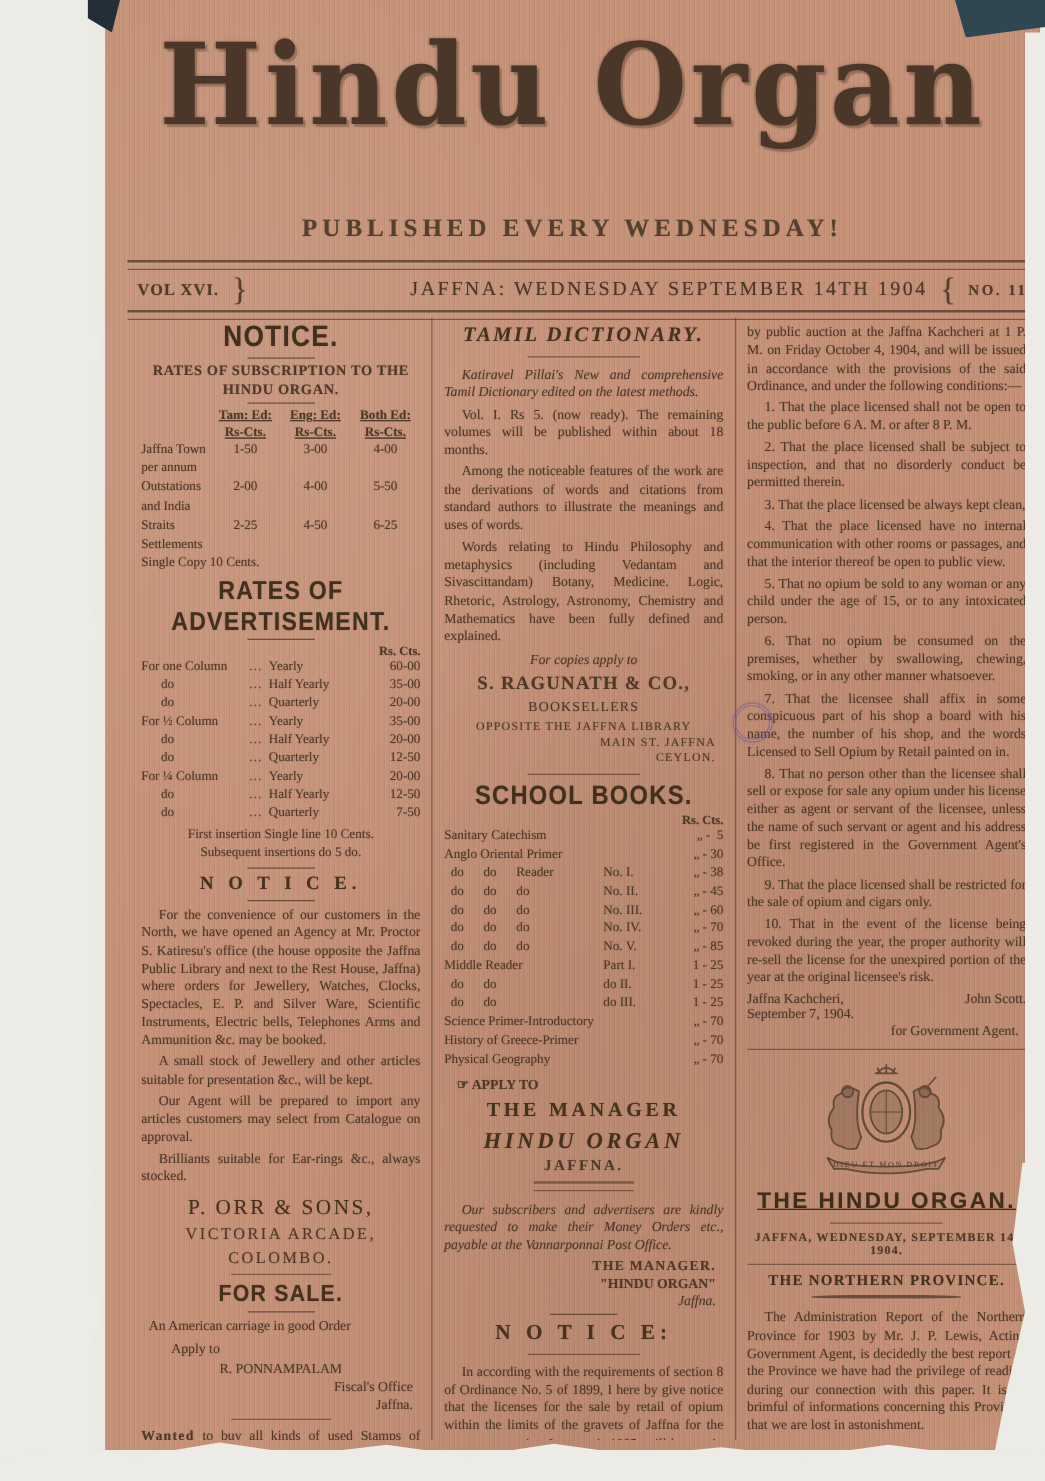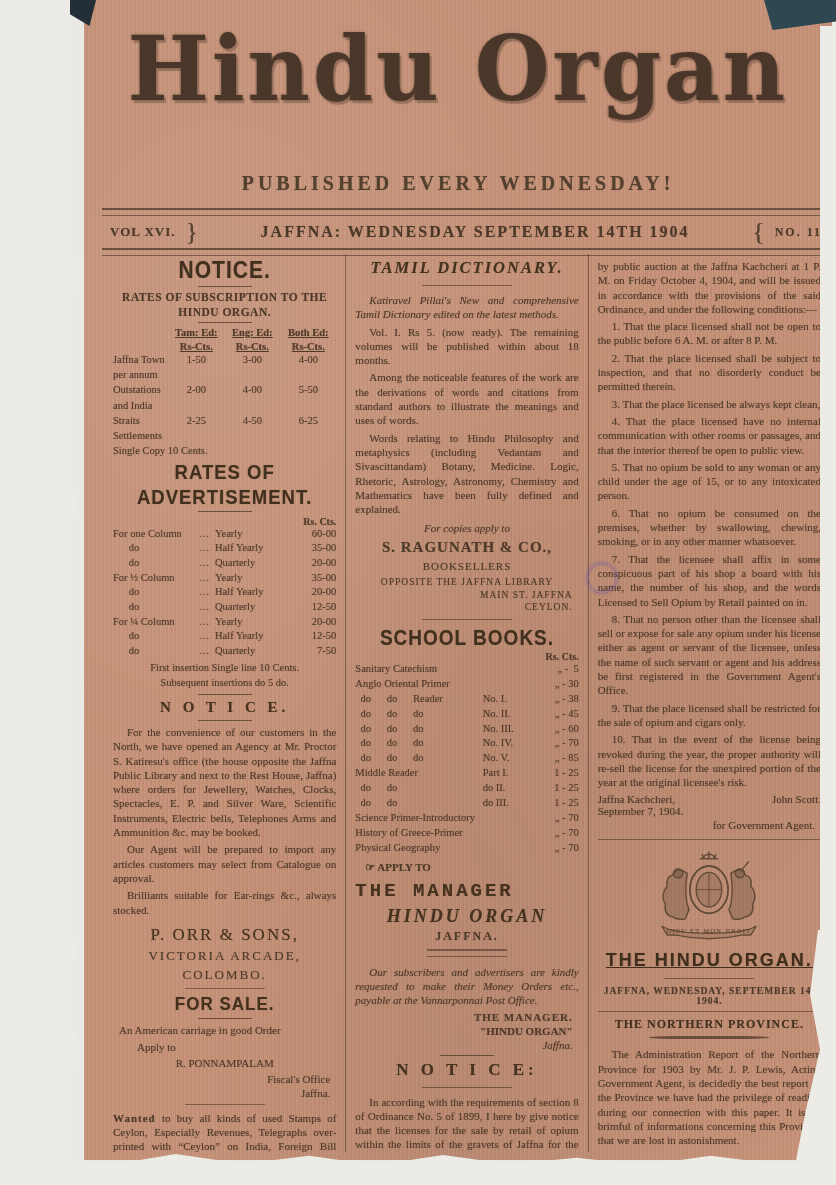--- a/index.html
+++ b/index.html
@@ -22,21 +22,21 @@
     text-shadow:2px 2px 1px rgba(74,55,42,.35),-1px 0 1px rgba(74,55,42,.3),0 0 3px rgba(74,55,42,.25);}
   #mast-tagline{position:absolute;top:148px;left:0;width:100%;text-align:center;
     font-family:"Liberation Sans",sans-serif;font-weight:bold;font-size:14px;letter-spacing:1px;color:#513c2c;}
   #mast-sched{position:absolute;top:172px;left:0;width:100%;text-align:center;
     font-size:20px;font-weight:bold;letter-spacing:4px;color:#53402f;}
   #dateline{position:absolute;top:208px;left:18px;right:6px;height:44px;}
   .dblrule{height:5px;border-top:2px solid rgba(70,50,35,.7);border-bottom:1px solid rgba(70,50,35,.6);}
   #dateline .mid{display:flex;align-items:center;height:32px;}
   .vol{font-weight:bold;font-size:13px;letter-spacing:1px;margin-left:8px;}
   .brace{font-size:26px;font-weight:normal;color:#53402f;margin:0 10px;}
-  .dl-center{flex:1;text-align:center;font-size:16px;font-weight:bold;letter-spacing:2px;color:#4c3828;}
+  .dl-center{flex:1;text-align:right;font-size:16px;font-weight:normal;letter-spacing:2px;color:#4c3828;}
   .issue{font-weight:bold;font-size:12px;letter-spacing:2px;margin-right:4px;}
   
   #cols{position:absolute;top:254px;left:20px;right:2px;height:898px;display:flex;overflow:hidden;}
   .col{flex:1;padding:2px 9px 0 9px;overflow:hidden;}
   .col + .col{border-left:1px solid rgba(70,50,35,.55);}
   .h-big{font-family:"Liberation Sans",sans-serif;font-weight:bold;text-align:center;
     color:#42301f;letter-spacing:1px;transform:scaleY(1.12);}
   .h-notice{font-size:21px;margin:2px 0 0;}
   .h-rates{font-size:18.5px;margin:4px 0 0;}
   .h-school{font-size:19px;margin:2px 0 0;}
@@ -76,21 +76,21 @@
   .brow .b2{width:52px;}
   .brow .b3{width:44px;text-align:right;white-space:pre;}
   .lead{font-weight:bold;letter-spacing:1px;}
   .lead::first-letter{font-size:24px;font-weight:bold;}
   .sig-right{text-align:right;font-size:11px;margin:2px 6px 0 0;}
   .orr-name{text-align:center;font-size:17px;letter-spacing:2px;color:#46331f;margin-top:8px;}
   .orr-l2{text-align:center;font-size:13px;letter-spacing:2px;margin-top:3px;}
   .orr-l3{text-align:center;font-size:13px;letter-spacing:2px;margin-top:3px;}
   .h-fs{text-align:center;font-family:"Liberation Sans",sans-serif;font-weight:bold;font-size:17px;
     letter-spacing:1px;color:#44311e;margin:5px 0 0;transform:scaleY(1.1);}
-  .mgr1{font-size:19px;letter-spacing:3px;font-weight:bold;color:#46331f;margin-top:6px;font-family:Liberation Mono, monospace;}
+  .mgr1{text-align:center;font-size:16px;letter-spacing:3px;font-weight:bold;color:#46331f;margin-top:6px;}
   .mgr2{text-align:center;font-size:18px;letter-spacing:3px;font-weight:bold;font-style:italic;color:#44311e;margin-top:4px;}
   .mgr3{text-align:center;font-size:12px;letter-spacing:2px;font-weight:bold;margin-top:2px;}
   .small-caps{font-size:9.5px;letter-spacing:1px;}
   .sigrow{display:flex;justify-content:space-between;font-size:11px;margin-top:4px;}
   .arms{display:block;margin:6px auto 0;opacity:.85;}
   .np-date{text-align:center;font-size:9.5px;font-weight:bold;letter-spacing:1px;margin-top:5px;}
   
   .corner-tl{position:absolute;left:70px;top:0;width:26px;height:26px;background:#232e37;
     clip-path:polygon(0 0,100% 0,75% 100%,0 55%);}
   .corner-tr{position:absolute;left:764px;top:0;width:72px;height:30px;background:#2e4750;
@@ -223,20 +223,21 @@
           <span class="a2">Quarterly</span>
           <span class="a3">7-50</span>
         </div>
       <div class="pc" style="font-size:10.5px">First insertion Single line 10 Cents.</div>
       <div class="pc" style="font-size:10.5px">Subsequent insertions do 5 do.</div>
       <hr class="r">
 
       <div class="h-serif-sp">N O T I C E.</div>
       <hr class="r">
       <div class="p">For the convenience of our customers in the North, we have opened an Agency at Mr. Proctor S. Katiresu's office (the house opposite the Jaffna Public Library and next to the Rest House, Jaffna) where orders for Jewellery, Watches, Clocks, Spectacles, E. P. and Silver Ware, Scientific Instruments, Electric bells, Telephones Arms and Ammunition &amp;c. may be booked.</div>
+      <div class="p">A small stock of Jewellery and other articles suitable for presentation &amp;c., will be kept.</div>
       <div class="p">Our Agent will be prepared to import any articles customers may select from Catalogue on approval.</div>
       <div class="p">Brilliants suitable for Ear-rings &amp;c., always stocked.</div>
 
       <div class="orr-name">P. ORR &amp; SONS,</div>
       <div class="orr-l2">VICTORIA ARCADE,</div>
       <div class="orr-l3">COLOMBO.</div>
       <hr class="r2">
 
       <div class="h-fs">FOR SALE.</div>
       <hr class="r">

